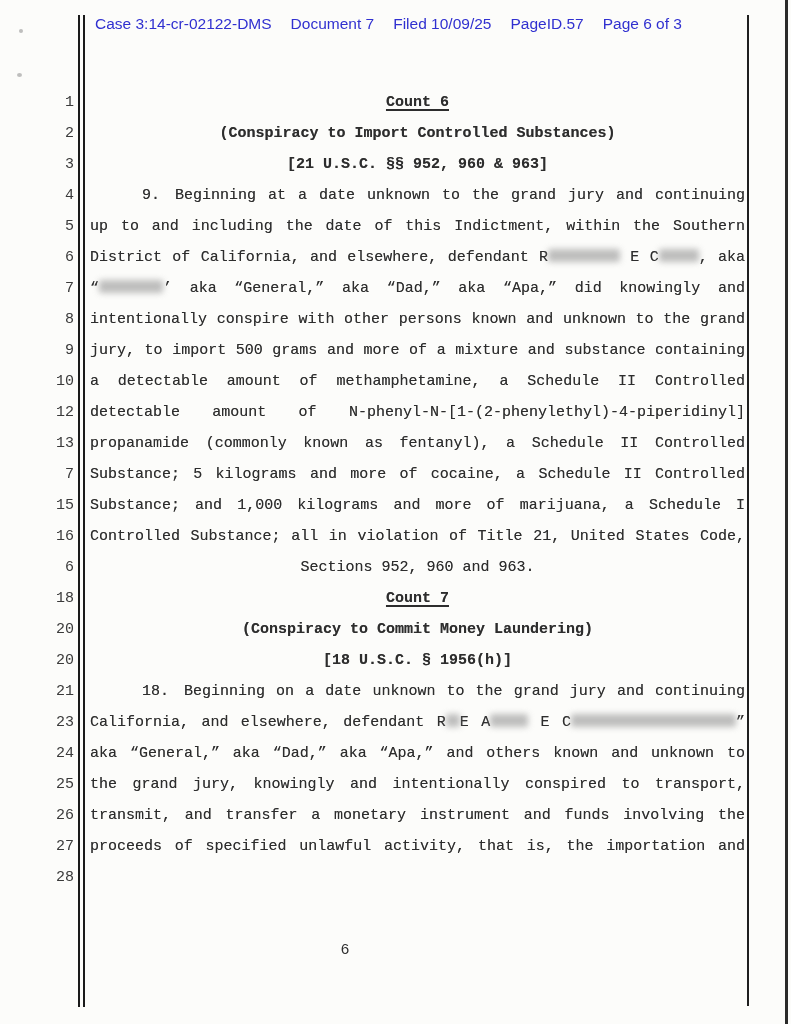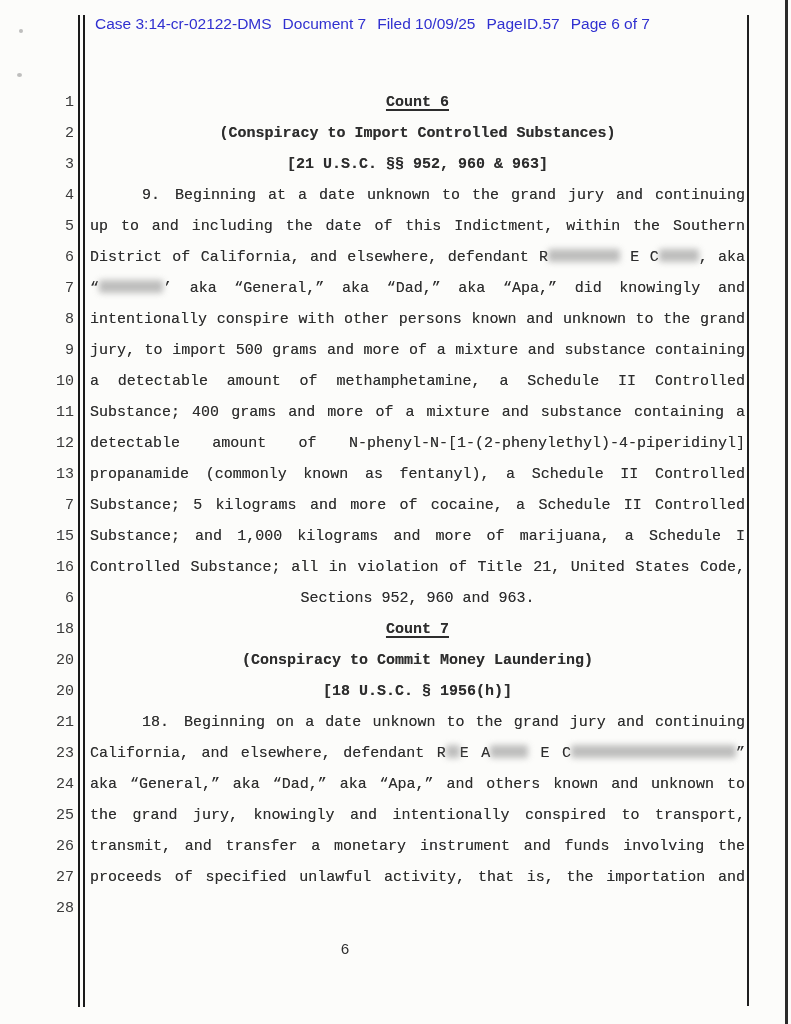--- a/index.html
+++ b/index.html
@@ -22,21 +22,21 @@
     position:absolute; left:785px; top:0; height:1024px; width:3px;
     background:#2a2a2a;
   }
   .artifact { position:absolute; background:#8a8a8a; border-radius:50%; opacity:.55; }
   .dot1 { left:19px; top:29px; width:4px; height:4px; }
   .dot2 { left:17px; top:73px; width:5px; height:4px; }
 
   
   .header {
     position:absolute; left:95px; top:15px;
-    display:flex; column-gap:11px;
+    display:flex; column-gap:19px;
     font-family:"Liberation Sans", sans-serif;
     font-size:15.5px; font-weight:500; color:#3030d0;
     white-space:nowrap;
   }
 
   
   .doc-body { position:absolute; left:0; top:87px; width:791px; }
   .line { display:flex; height:31px; line-height:31px; font-size:15px; }
   .num  { flex:none; width:74px; text-align:right; color:#3a3a3a; }
   .text {
@@ -69,21 +69,21 @@
   <div class="rule-right-inner"></div>
   <div class="rule-right-edge"></div>
   <div class="artifact dot1"></div>
   <div class="artifact dot2"></div>
 
   <div class="header">
     <span>Case 3:14-cr-02122-DMS</span>
     <span>Document 7</span>
     <span>Filed 10/09/25</span>
     <span>PageID.57</span>
-    <span>Page 6 of 7</span>
+    <span>Page 6 of 3</span>
   </div>
 
   <div class="doc-body">
       <div class="line">
         <span class="num">1</span>
         <span class="text heading"><span class="u">Count 6</span></span>
       </div>
       <div class="line">
         <span class="num">2</span>
         <span class="text heading"><span>(Conspiracy to Import Controlled Substances)</span></span>
@@ -112,24 +112,20 @@
         <span class="num">8</span>
         <span class="text justify">intentionally conspire with other persons known and unknown to the grand</span>
       </div>
       <div class="line">
         <span class="num">9</span>
         <span class="text justify">jury, to import 500 grams and more of a mixture and substance containing</span>
       </div>
       <div class="line">
         <span class="num">10</span>
         <span class="text justify">a detectable amount of methamphetamine, a Schedule II Controlled</span>
-      </div>
-      <div class="line">
-        <span class="num">11</span>
-        <span class="text justify">Substance; 400 grams and more of a mixture and substance containing a</span>
       </div>
       <div class="line">
         <span class="num">12</span>
         <span class="text justify">detectable amount of N-phenyl-N-[1-(2-phenylethyl)-4-piperidinyl]</span>
       </div>
       <div class="line">
         <span class="num">13</span>
         <span class="text justify">propanamide (commonly known as fentanyl), a Schedule II Controlled</span>
       </div>
       <div class="line">

